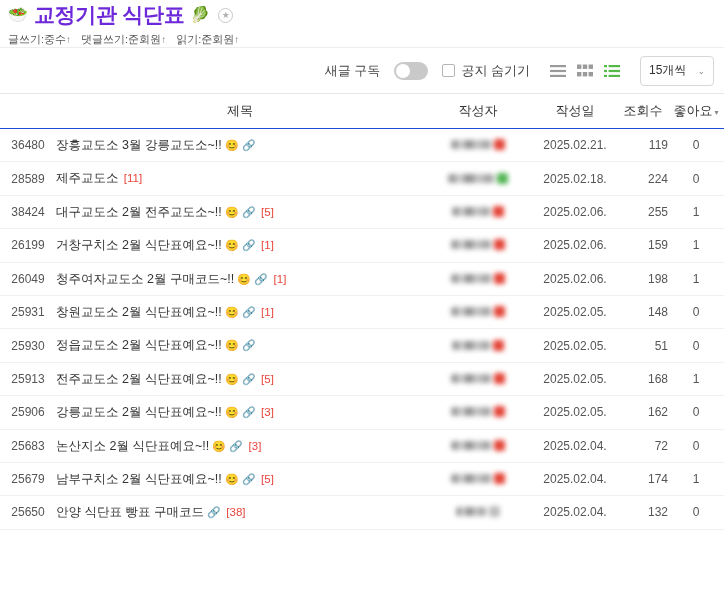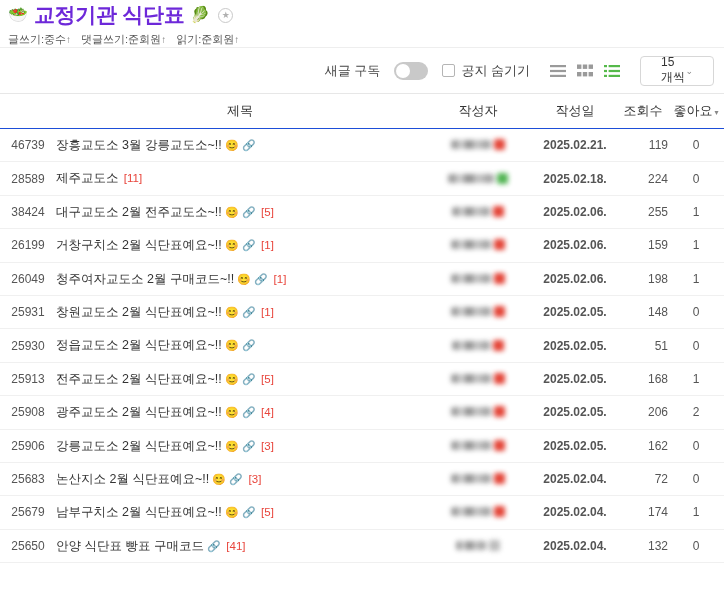--- a/index.html
+++ b/index.html
@@ -61,21 +61,21 @@
   }
   .view-icons { display: flex; align-items: center; gap: 11px; margin-left: 6px; }
   .vicon { width: 16px; height: 14px; display: block; }
   .vicon.active rect { fill: #55b94a; }
   .vicon rect { fill: #9a9a9a; }
   .select-wrap {
     margin-left: 6px;
     width: 74px; height: 30px;
     border: 1px solid #d7d7d7; border-radius: 4px;
     display: flex; align-items: center; justify-content: space-between;
-    padding: 0 20px; font-size: 12px; color: #333; background: #fff;
+    padding: 0 8px; font-size: 12px; color: #333; background: #fff;
     cursor: pointer;
   }
   .select-wrap .chev { font-size: 9px; color: #888; }
 
   
   table.list { width: 100%; border-collapse: collapse; table-layout: fixed; }
   table.list th {
     font-size: 13px; font-weight: normal; color: #333;
     padding: 8px 0; border-bottom: 1px solid #1d4ed8;
     background: #fff;
@@ -88,21 +88,21 @@
   col.c-num { width: 56px; }
   col.c-title { width: 368px; }
   col.c-author { width: 108px; }
   col.c-date { width: 86px; }
   col.c-views { width: 50px; }
   col.c-likes { width: 56px; }
 
   .td-num { text-align: center; color: #666; font-size: 11.5px; }
   .td-title { padding-left: 10px; padding-right: 6px; }
   .td-author { text-align: center; }
-  .td-date { text-align: center; color: #666; font-size: 11.5px; font-weight: bold; }
+  .td-date { text-align: center; color: #666; font-size: 11.5px; }
   .td-views { text-align: right; color: #666; font-size: 11.5px; }
   .td-likes { text-align: center; color: #666; font-size: 11.5px; }
 
   .title-line { display: inline; line-height: 1.45; }
   .post-title { color: #333; font-size: 12.5px; cursor: pointer; }
   .emoji-sm { font-size: 11px; }
   .clip { color: #bdbdbd; font-size: 11px; }
   .cmt { color: #e8453c; font-size: 11.5px; margin-left: 2px; }
 
   
@@ -203,21 +203,21 @@
         <th></th>
         <th>제목</th>
         <th>작성자</th>
         <th>작성일</th>
         <th>조회수</th>
         <th><span>좋아요</span><span class="sort-caret">▾</span></th>
       </tr>
     </thead>
     <tbody id="rows-body">
         <tr>
-          <td class="td-num">46739</td>
+          <td class="td-num">36480</td>
           <td class="td-title"><span class="title-line"><span class="post-title">장흥교도소 3월 강릉교도소~!!</span> <span class="emoji-sm">😊</span> <span class="clip">🔗</span></span></td>
           <td class="td-author"><span class="author-blur">
               <span class="name" style="width: 40px;"></span>
               <span class="tag tag-red"></span>
             </span></td>
           <td class="td-date">2025.02.21.</td>
           <td class="td-views">119</td>
           <td class="td-likes">0</td>
         </tr>
         <tr>
@@ -291,31 +291,20 @@
           <td class="td-title"><span class="title-line"><span class="post-title">전주교도소 2월 식단표예요~!!</span> <span class="emoji-sm">😊</span> <span class="clip">🔗</span> <span class="cmt">[5]</span></span></td>
           <td class="td-author"><span class="author-blur">
               <span class="name" style="width: 40px;"></span>
               <span class="tag tag-red"></span>
             </span></td>
           <td class="td-date">2025.02.05.</td>
           <td class="td-views">168</td>
           <td class="td-likes">1</td>
         </tr>
         <tr>
-          <td class="td-num">25908</td>
-          <td class="td-title"><span class="title-line"><span class="post-title">광주교도소 2월 식단표예요~!!</span> <span class="emoji-sm">😊</span> <span class="clip">🔗</span> <span class="cmt">[4]</span></span></td>
-          <td class="td-author"><span class="author-blur">
-              <span class="name" style="width: 40px;"></span>
-              <span class="tag tag-red"></span>
-            </span></td>
-          <td class="td-date">2025.02.05.</td>
-          <td class="td-views">206</td>
-          <td class="td-likes">2</td>
-        </tr>
-        <tr>
           <td class="td-num">25906</td>
           <td class="td-title"><span class="title-line"><span class="post-title">강릉교도소 2월 식단표예요~!!</span> <span class="emoji-sm">😊</span> <span class="clip">🔗</span> <span class="cmt">[3]</span></span></td>
           <td class="td-author"><span class="author-blur">
               <span class="name" style="width: 40px;"></span>
               <span class="tag tag-red"></span>
             </span></td>
           <td class="td-date">2025.02.05.</td>
           <td class="td-views">162</td>
           <td class="td-likes">0</td>
         </tr>
@@ -336,21 +325,21 @@
           <td class="td-author"><span class="author-blur">
               <span class="name" style="width: 40px;"></span>
               <span class="tag tag-red"></span>
             </span></td>
           <td class="td-date">2025.02.04.</td>
           <td class="td-views">174</td>
           <td class="td-likes">1</td>
         </tr>
         <tr>
           <td class="td-num">25650</td>
-          <td class="td-title"><span class="title-line"><span class="post-title">안양 식단표 빵표 구매코드</span> <span class="clip">🔗</span> <span class="cmt">[41]</span></span></td>
+          <td class="td-title"><span class="title-line"><span class="post-title">안양 식단표 빵표 구매코드</span> <span class="clip">🔗</span> <span class="cmt">[38]</span></span></td>
           <td class="td-author"><span class="author-blur">
               <span class="name" style="width: 30px;"></span>
               <span class="tag tag-gray"></span>
             </span></td>
           <td class="td-date">2025.02.04.</td>
           <td class="td-views">132</td>
           <td class="td-likes">0</td>
         </tr>
       </tbody>
   </table>

